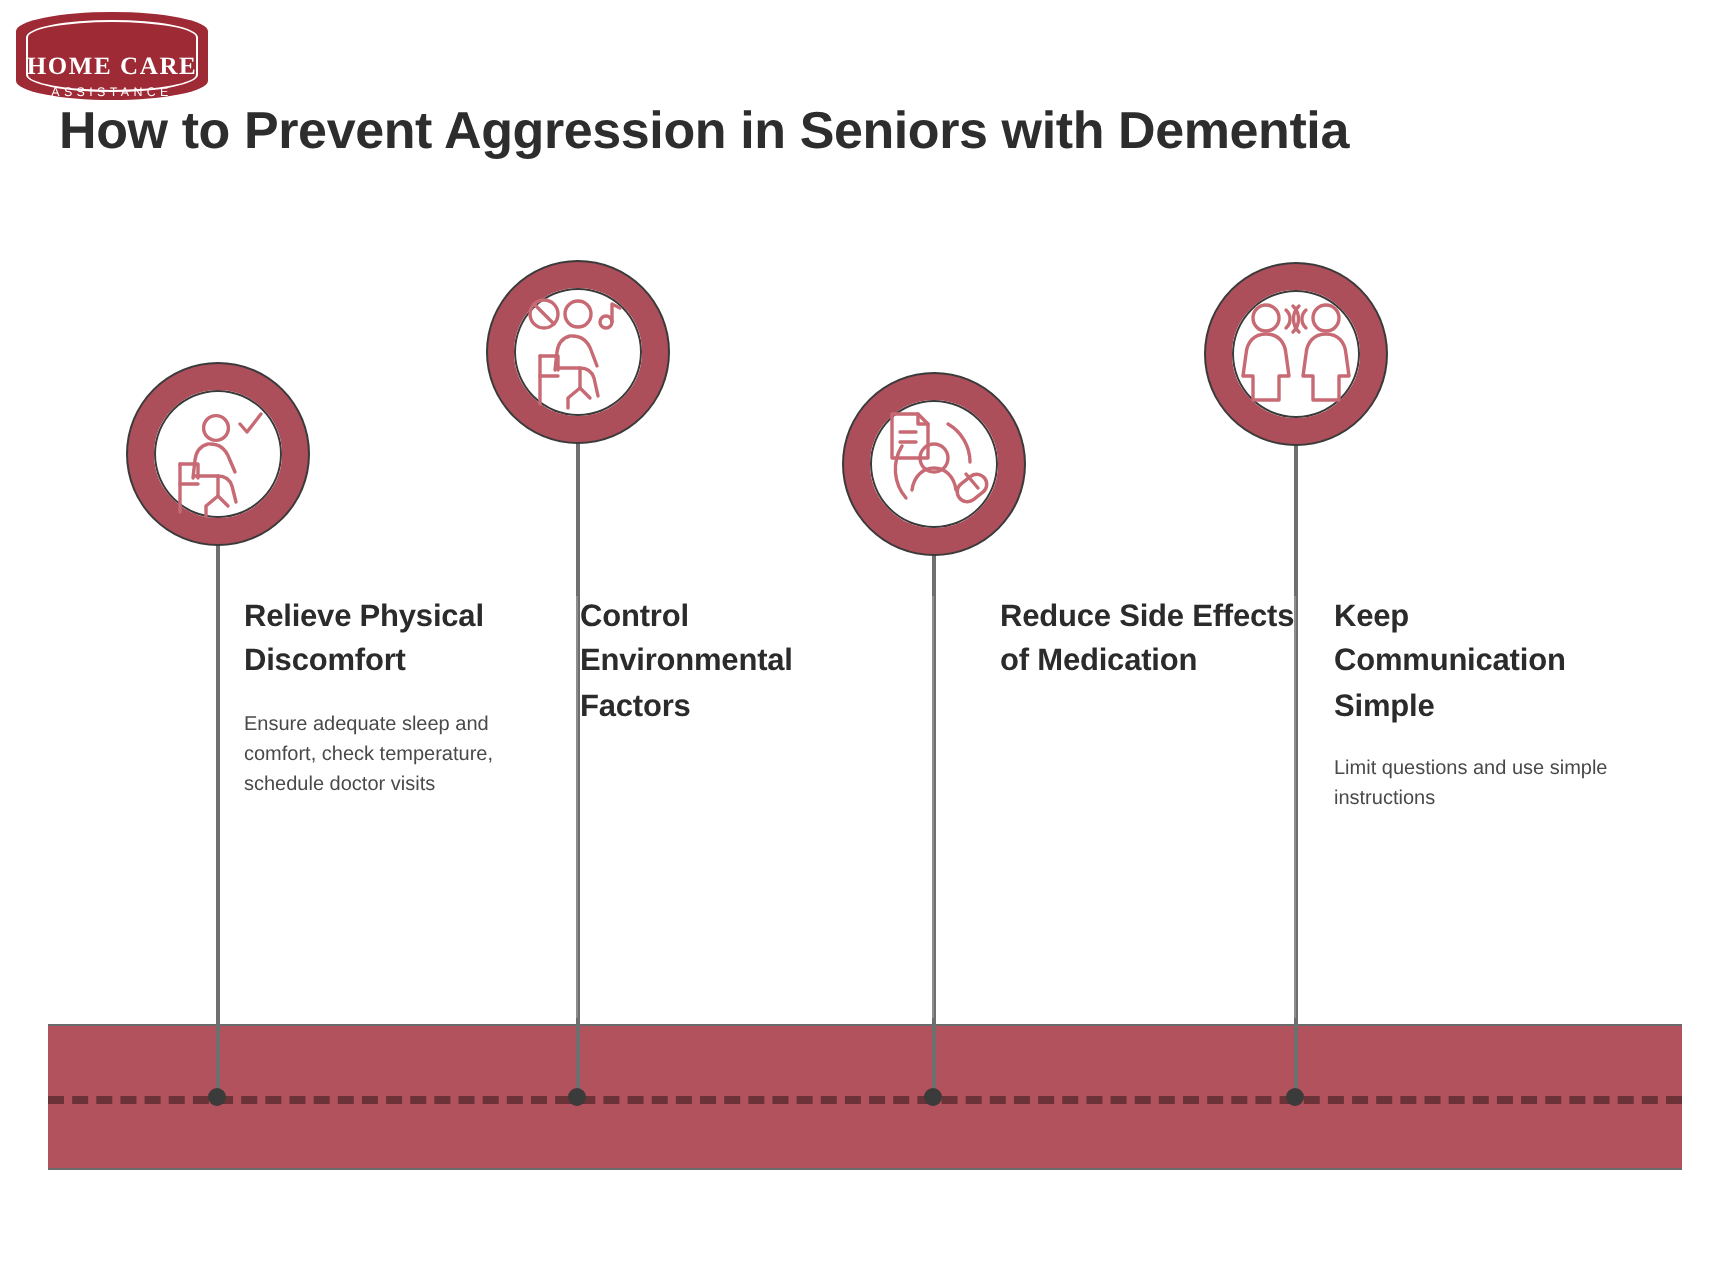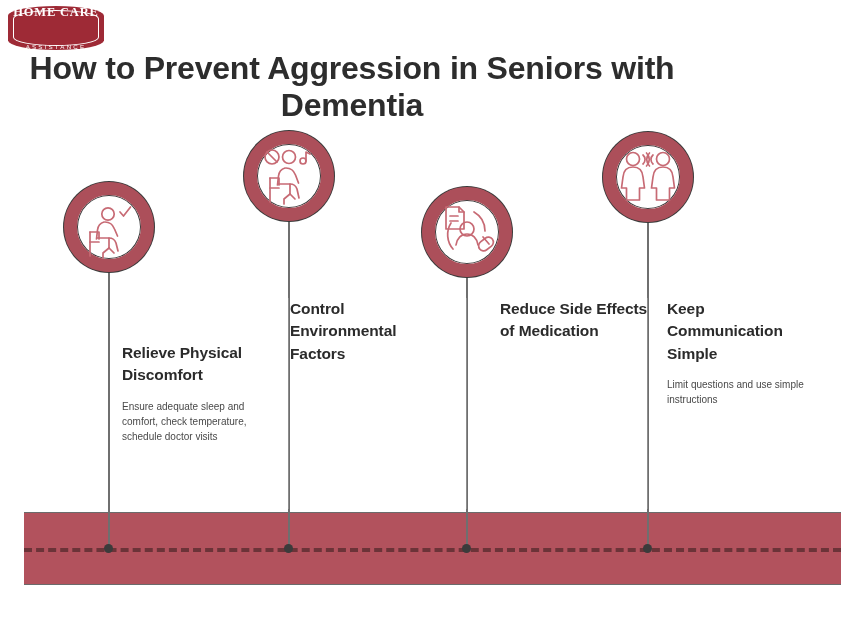--- a/index.html
+++ b/index.html
@@ -38,21 +38,21 @@
     bottom: 4px;
     border: 1px solid #ffffff;
     border-radius: 50% / 24%;
   }
   .logo-text {
     position: absolute;
     inset: 0;
     display: flex;
     flex-direction: column;
     align-items: center;
-    justify-content: space-between;
+    justify-content: flex-end;
   }
   .logo-line1 {
     font-family: "Liberation Serif", serif;
     font-size: 12.5px;
     font-weight: 700;
     letter-spacing: 0.8px;
     color: #ffffff;
     line-height: 1.05;
   }
   .logo-line2 {
@@ -64,21 +64,21 @@
     margin-top: 3px;
   }
 
   
   .title {
     position: absolute;
     left: 0;
     top: 50px;
     width: 704px;
     text-align: center;
-    font-size: 32px;
+    font-size: 26px;
     font-weight: 700;
     color: #2d2d2d;
     letter-spacing: -0.2px;
   }
 
   
   .band {
     position: absolute;
     left: 24px;
     top: 512px;
@@ -255,21 +255,21 @@
         <circle cx="60" cy="27" r="6.5"></circle>
         <path d="M60 35 c-6 0 -9.5 4 -10 10 l-1.5 11 l5 0 l0 12 l13 0 l0 -12 l5 0 l-1.5 -11 c-0.5 -6 -4 -10 -10 -10 z"></path>
         <path d="M40 23 a6 6 0 0 1 0 9"></path>
         <path d="M43.5 21 a9 9 0 0 1 0 13"></path>
         <path d="M50 23 a6 6 0 0 0 0 9"></path>
         <path d="M46.5 21 a9 9 0 0 0 0 13"></path>
       </g>
     </svg>
   </div>
 
-  <div class="col" style="left:122px; width:146px;margin-top:44px;">
+  <div class="col" style="left:122px; width:146px;">
     <div class="col-head">Relieve Physical Discomfort</div>
     <div class="col-body">Ensure adequate sleep and comfort, check temperature, schedule doctor visits</div>
   </div>
 
   <div class="col" style="left:290px; width:150px;">
     <div class="col-head">Control Environmental Factors</div>
   </div>
 
   <div class="col" style="left:500px; width:152px;">
     <div class="col-head">Reduce Side Effects of Medication</div>

